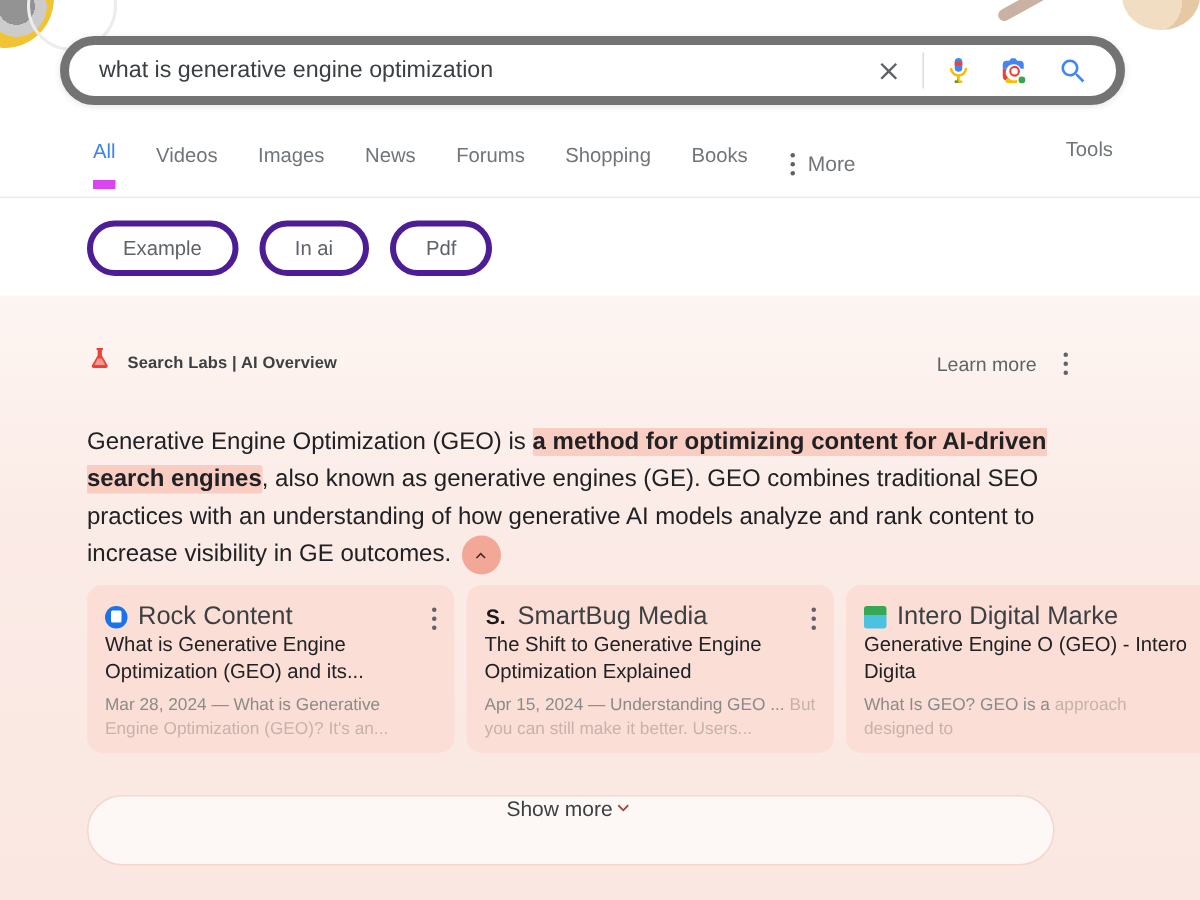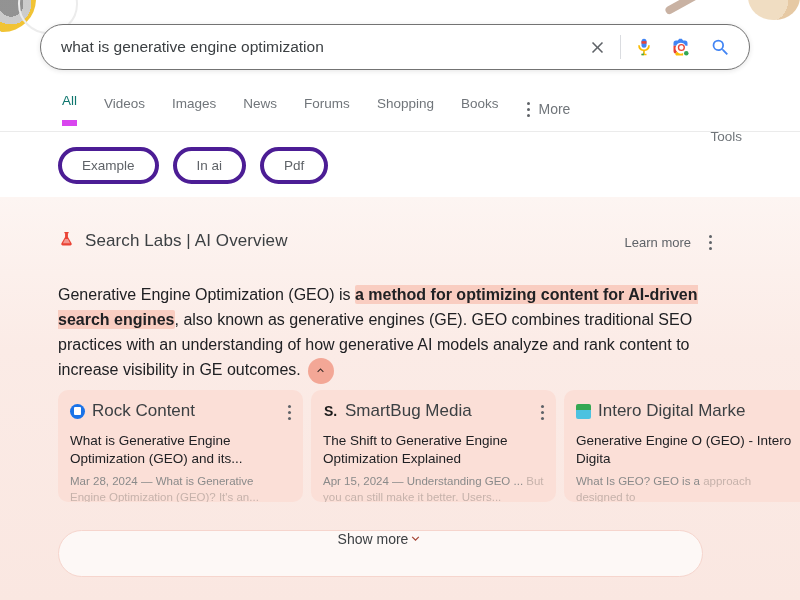--- a/index.html
+++ b/index.html
@@ -28,21 +28,21 @@
     background: #c9b2a3; transform: rotate(-29deg); transform-origin: left center; border-radius: 4px;
   }
   #deco-blob {
     position: absolute; right: 8px; top: 10px; width: 52px; height: 48px; border-radius: 46% 54% 50% 50%;
     background: radial-gradient(circle at 38% 62%, #f0ddc2 0 46%, #e6c9a4 46% 100%);
   }
 
   
   #searchbar {
     position: absolute; left: 40px; top: 24px; width: 710px; height: 46px;
-    border: 1px solid #737373; border-radius: 24px; background: #fff;
+    border: 6px solid #737373; border-radius: 24px; background: #fff;
     display: flex; align-items: center; box-shadow: 0 1px 5px rgba(32,33,36,.12);
   }
   #search-input {
     flex: 1; border: 0; outline: none; background: transparent;
     font-family: "Liberation Sans", sans-serif; font-size: 15.5px; color: #3c4043;
     padding: 0 8px 0 20px; height: 100%;
   }
   .sb-btn { display: flex; align-items: center; justify-content: center; cursor: pointer; }
   #clear-btn { width: 34px; height: 100%; }
   #sb-divider { width: 1px; height: 24px; background: #dadce0; margin: 0 6px; }
@@ -53,43 +53,43 @@
   
   #tabs-row {
     position: absolute; left: 0; top: 92px; width: 800px; height: 40px;
     display: flex; align-items: flex-start;
   }
   #tabs { display: flex; align-items: center; margin-left: 62px; }
   .tab {
     font-size: 13.5px; color: #70757a; padding: 0 0 10px 0; margin-right: 27px;
     cursor: pointer; white-space: nowrap; line-height: 18px;
   }
-  .tab.active { color: #0f766e; border-bottom: 6px solid #d946ef; }
+  .tab.active { color: #3b82f6; border-bottom: 6px solid #d946ef; }
   #tab-more { display: flex; align-items: center; gap: 6px; color: #70757a; font-size: 14px; cursor: pointer; }
   #tools-link {
-    position: absolute; right: 58px; top: 0; font-size: 13.5px; color: #70757a; cursor: pointer; margin-top: 37px;
+    position: absolute; right: 58px; top: 0; font-size: 13.5px; color: #70757a; cursor: pointer;
   }
   #tabs-underline { position: absolute; left: 0; top: 131px; width: 800px; height: 1px; background: #ebebeb; }
 
   
   #chips { position: absolute; left: 58px; top: 147px; display: flex; gap: 14px; }
   .chip {
     height: 37px; padding: 0 20px; border: 4px solid #4c1d95; border-radius: 19px;
     display: flex; align-items: center; font-size: 13.5px; color: #5f6368; background: #fff; cursor: pointer;
   }
 
   
   #ai-panel {
     position: absolute; left: 0; top: 197px; width: 800px; height: 403px;
     background: linear-gradient(180deg, #fdf5f2 0%, #fbebe6 38%, #fae7e1 100%);
   }
   #ai-head {
     position: absolute; left: 58px; top: 33px; display: flex; align-items: center; gap: 10px;
   }
-  #ai-head-label { font-size: 17px; font-weight: normal; color: #3c4043; letter-spacing: .1px; }
+  #ai-head-label { font-size: 11px; font-weight: bold; color: #3c4043; letter-spacing: .1px; }
   #ai-head-right {
     position: absolute; right: 86px; top: 35px; display: flex; align-items: center; gap: 16px;
   }
   #learn-more { font-size: 13px; color: #5f6368; cursor: pointer; }
   .kebab { display: flex; flex-direction: column; gap: 3px; cursor: pointer; padding: 3px 2px; }
   .kebab i { width: 3px; height: 3px; border-radius: 50%; background: #5f6368; display: block; }
 
   #ai-body {
     position: absolute; left: 58px; top: 85px; width: 655px;
     font-size: 16px; line-height: 25px; color: #202124;
@@ -104,21 +104,21 @@
   
   #cards { position: absolute; left: 58px; top: 193px; display: flex; gap: 8px; width: 760px; }
   .card {
     width: 245px; min-width: 245px; height: 112px; border-radius: 10px;
     background: #fbdfd7; padding: 11px 12px 0 12px; position: relative; overflow: hidden; cursor: pointer;
   }
   .card-top { display: flex; align-items: center; gap: 7px; }
   .card-src { font-size: 17px; color: #3c4043; white-space: nowrap; }
   .card-kebab { position: absolute; right: 10px; top: 12px; }
   .card-title {
-    margin-top: 11px; font-size: 13.5px; line-height: 18px; color: #202124;
+    margin-top: 0; font-size: 13.5px; line-height: 18px; color: #202124;
     display: -webkit-box; -webkit-line-clamp: 2; -webkit-box-orient: vertical; overflow: hidden;
   }
   .card-snippet {
     margin-top: 5px; font-size: 11.5px; line-height: 16px; color: #8a8a8a;
     display: -webkit-box; -webkit-line-clamp: 2; -webkit-box-orient: vertical; overflow: hidden;
   }
   .card-snippet .fade2 { color: #c6b2ab; }
   .fav { width: 15px; height: 15px; border-radius: 50%; flex: none;
          display: flex; align-items: center; justify-content: center; }
   .fav-rock { background: #1a73e8; }

